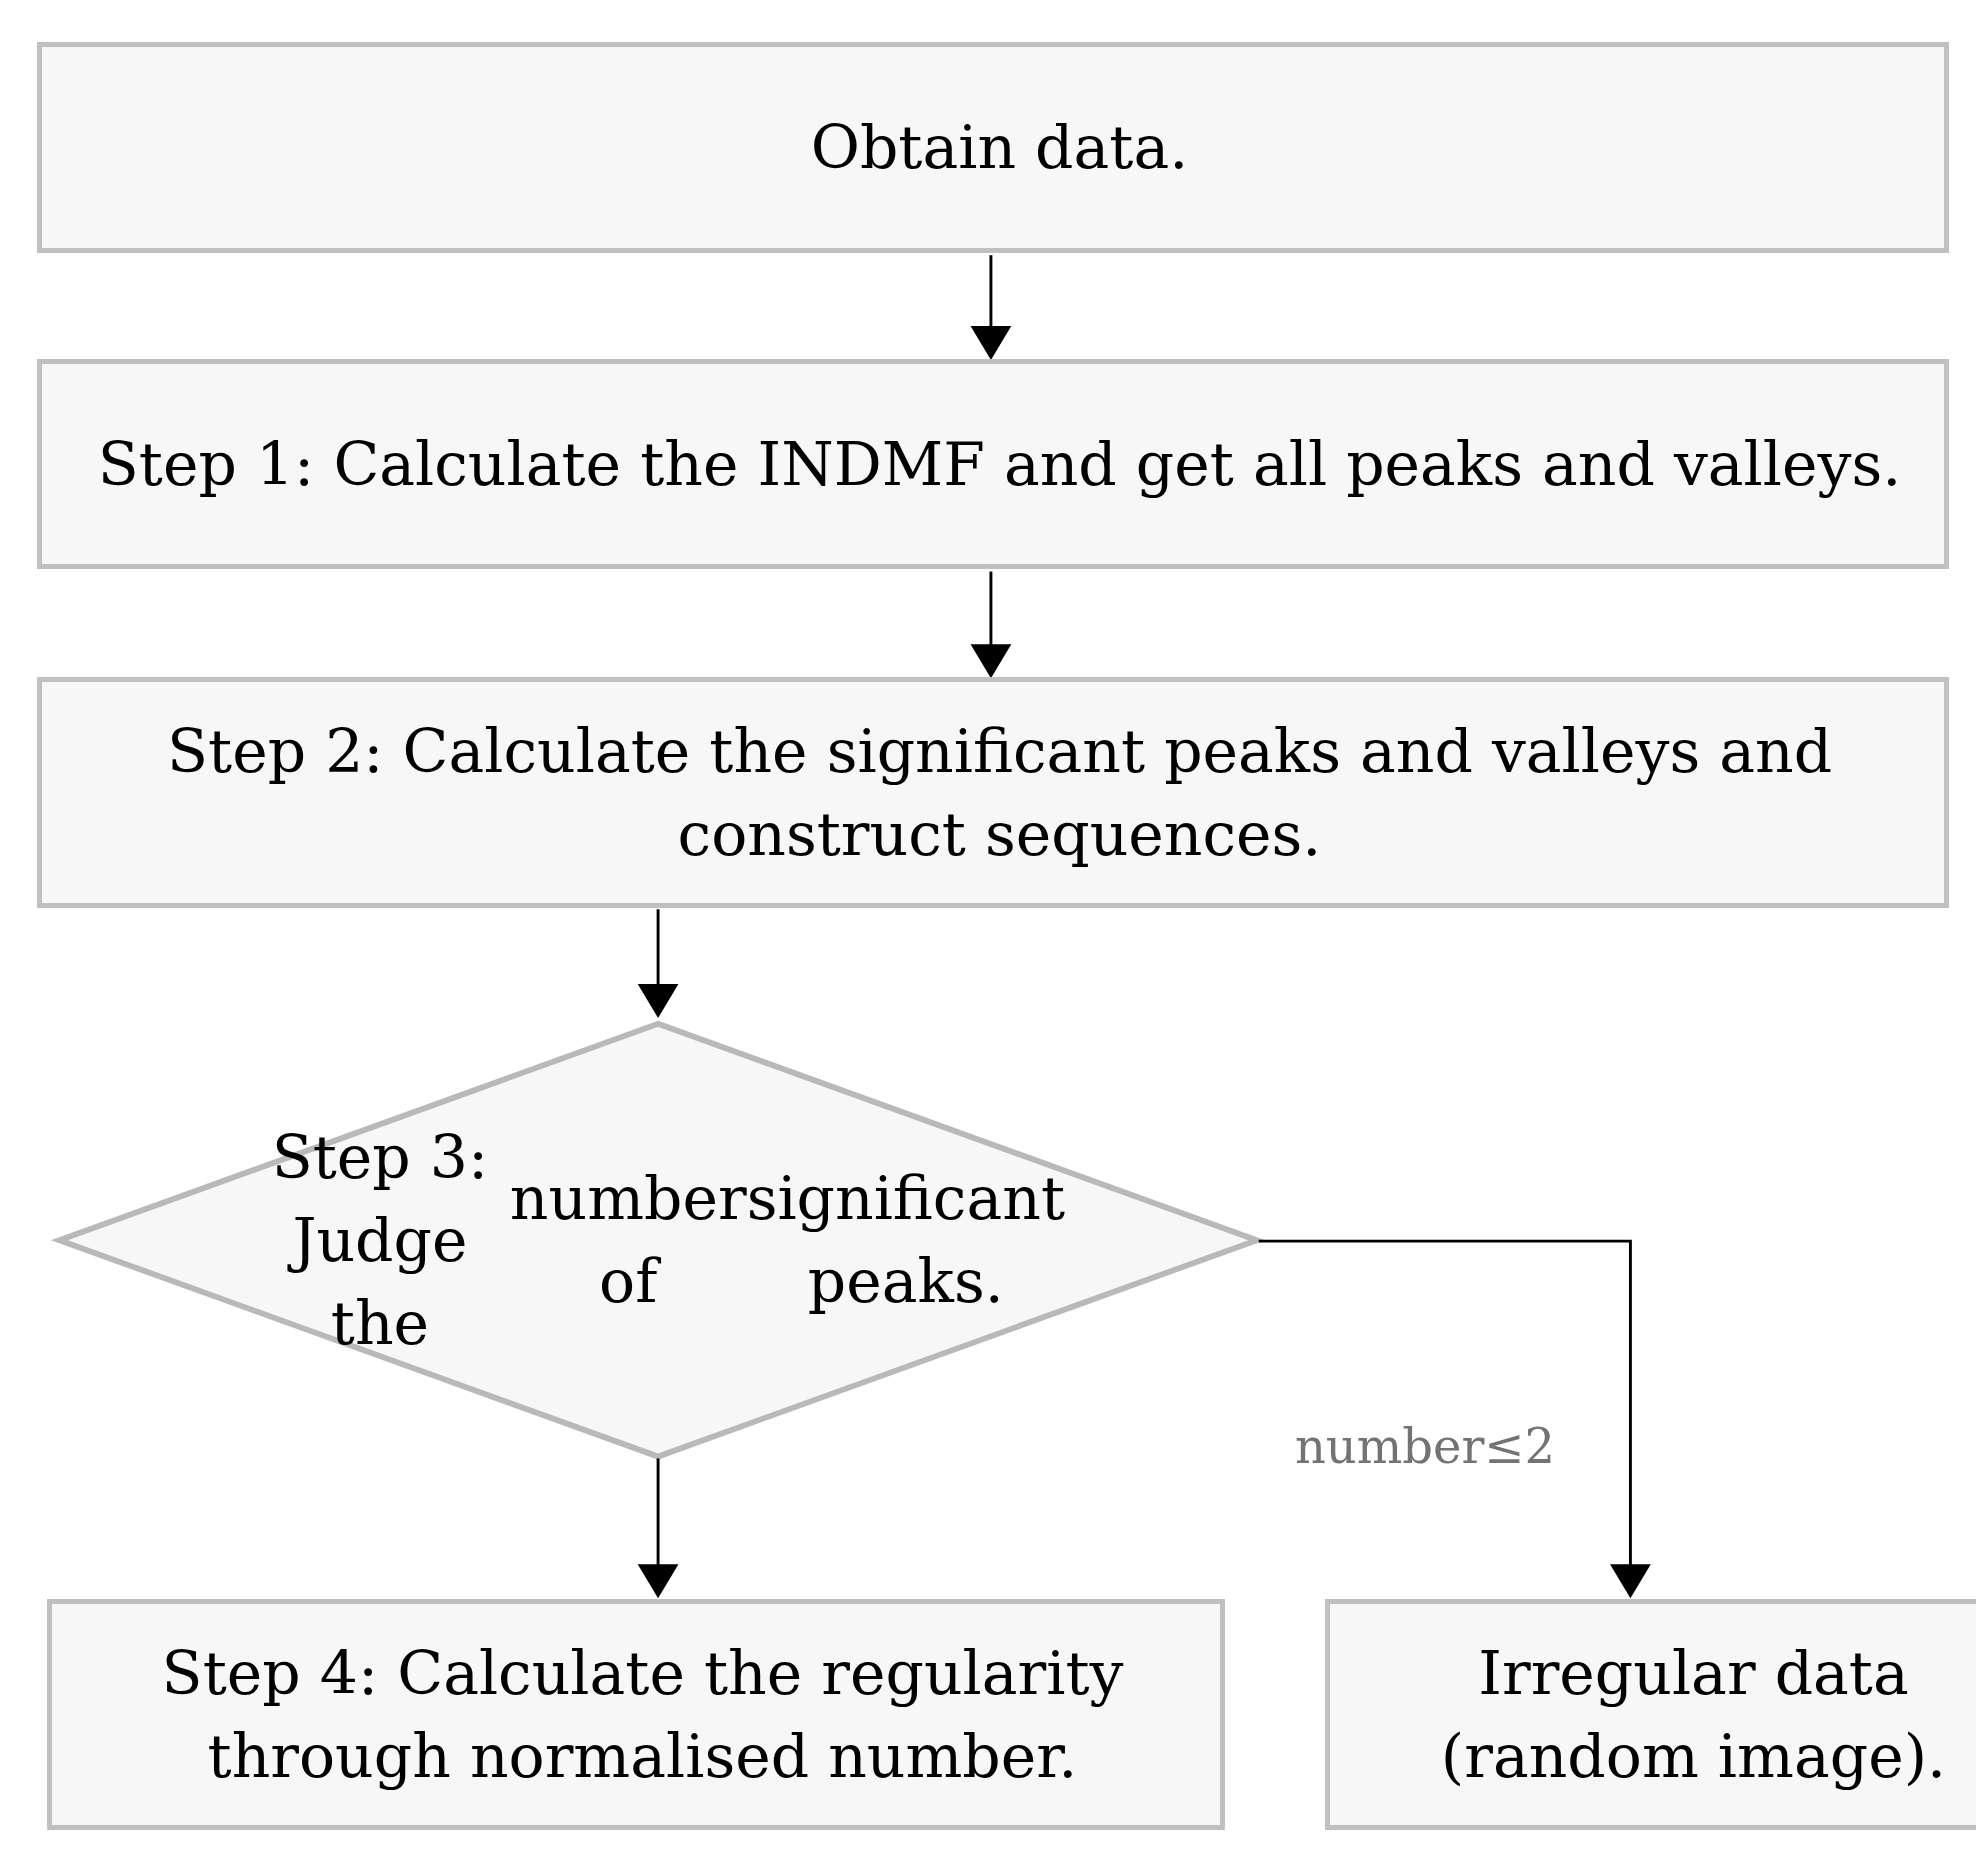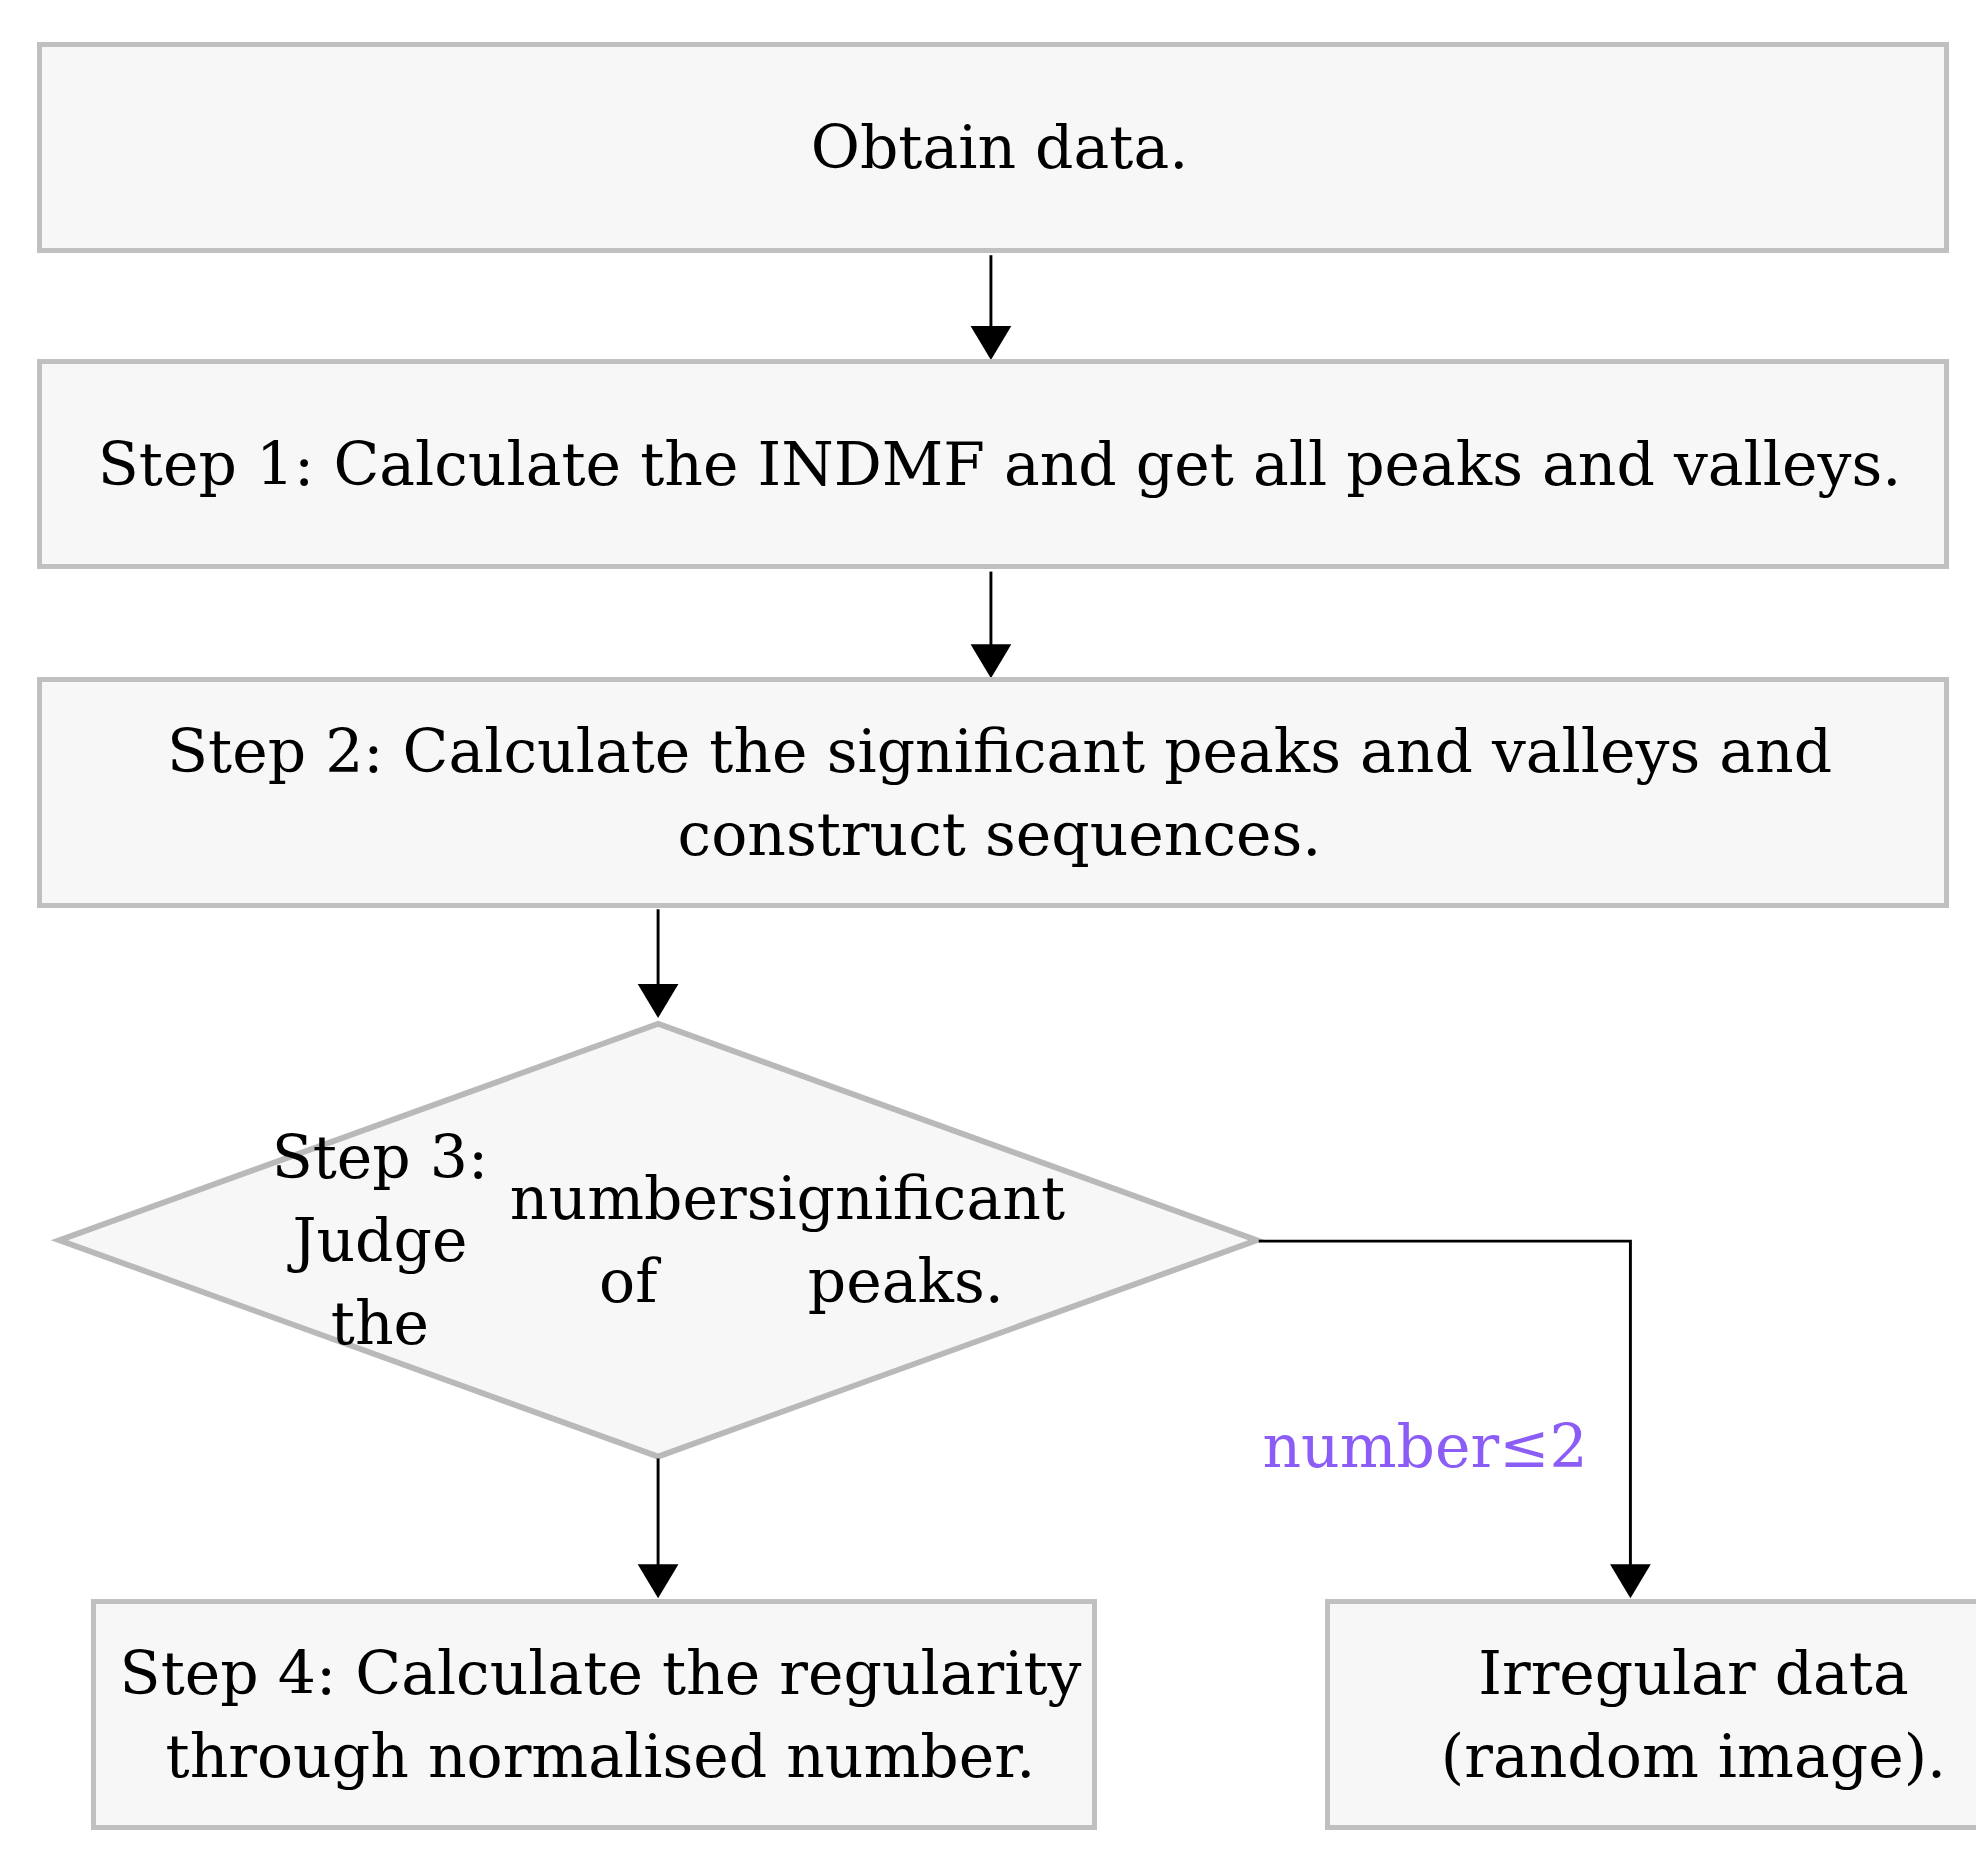--- a/index.html
+++ b/index.html
@@ -34,42 +34,42 @@
     justify-content: center;
     text-align: center;
     font-size: 60px;
     line-height: 83px;
     color: #000000;
     padding-left: 13px;
   }
   .box-obtain  { left: 37px;   top: 42px;   width: 1912px; height: 211px; }
   .box-step1   { left: 37px;   top: 359px;  width: 1912px; height: 210px; }
   .box-step2   { left: 37px;   top: 677px;  width: 1912px; height: 231px; }
-  .box-step4   { left: 47px;   top: 1599px; width: 1006px; height: 231px; margin-left: 44px; }
+  .box-step4   { left: 47px;   top: 1599px; width: 1178px; height: 231px; }
   .box-irreg   { left: 1325px; top: 1599px; width: 724px;  height: 231px; }
   .diamond-text {
     position: absolute;
     left: 250px;
     top: 1115px;
     width: 815px;
     height: 250px;
     display: flex;
     flex-direction: row;
     align-items: center;
     justify-content: center;
     text-align: center;
     font-size: 60px;
     line-height: 83px;
   }
   .edge-label {
     position: absolute;
     transform: translate(-50%, -50%);
-    font-size: 60px;
+    font-size: 48px;
     white-space: nowrap;
-    color: #8b5cf6;
+    color: #737373;
   }
   .label-gt { left: 427px;  top: 1525px; }
   .label-le { left: 1425px; top: 1446px; }
   .line-span { display: block; }
 </style>
 </head>
 <body>
 
 <div class="canvas">
 

